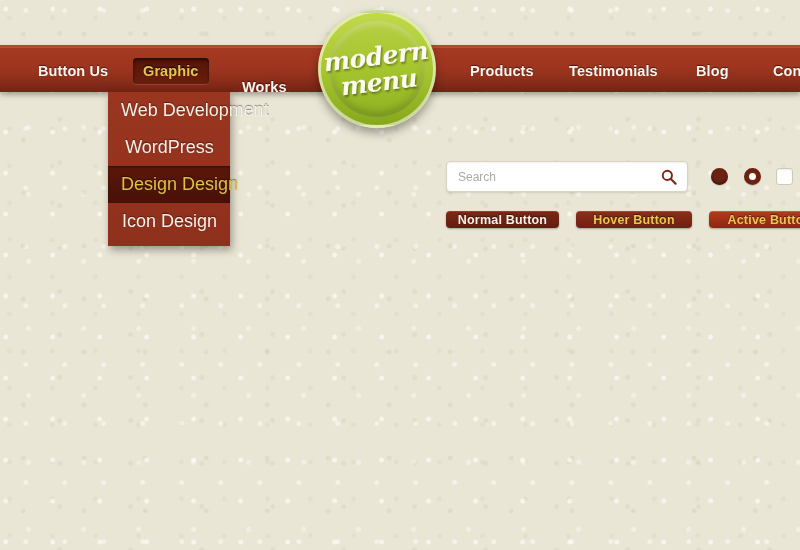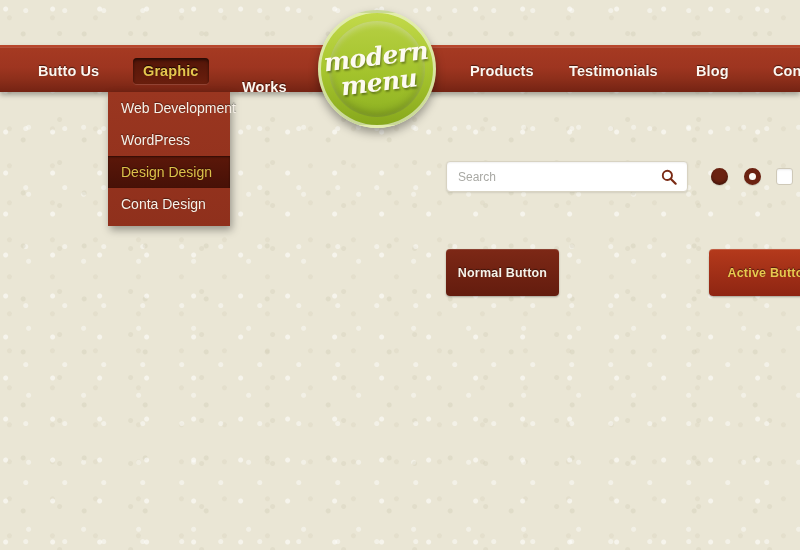--- a/index.html
+++ b/index.html
@@ -90,26 +90,27 @@
 
   
   .dropdown {
     position: absolute;
     width: 122px;
     z-index: 4;
     box-shadow: 2px 4px 8px rgba(0,0,0,.35);
   }
   .dd-red  { left: 108px; top: 92px;  background: linear-gradient(to bottom,#9a3620,#8f301c); }
   .dd-item {
-    font-size: 14px;
+    font-size: 18px;
     color: #f7f1e8;
     padding: 8px 12px 8px 13px;
     text-shadow: 0 -1px 1px rgba(0,0,0,.45);
     cursor: pointer;
     white-space: nowrap;
+    text-align: center;
   }
   .dd-red .dd-item.sel {
     background: linear-gradient(to bottom,#5b1709,#471107);
     color: #dcc14a;
     box-shadow: inset 0 1px 2px rgba(0,0,0,.5);
   }
   .dd-red  { padding-bottom: 6px; }
 
   
   .badge {
@@ -204,34 +205,33 @@
     background: #ffffff;
     border: 1px solid #cfc9b8;
     border-radius: 3px;
     box-shadow: inset 0 1px 2px rgba(0,0,0,.08);
     box-sizing: border-box;
   }
 
   
   .btn {
     position: absolute;
-    height: 47px;
+    height: 17px;
     border-radius: 4px;
     display: flex;
     align-items: center;
     justify-content: center;
     font-size: 12.5px;
     font-weight: bold;
     letter-spacing: .2px;
     cursor: pointer;
     z-index: 5;
     box-sizing: border-box;
     white-space: nowrap;
     text-shadow: 0 -1px 1px rgba(0,0,0,.5);
-    margin-top: 38px;
   }
   .btn-red-normal {
     background: linear-gradient(to bottom,#7d2816,#631c0e);
     color: #f7f2e9;
     box-shadow: 0 1px 2px rgba(0,0,0,.30), inset 0 1px 0 rgba(255,255,255,.12);
   }
   .btn-red-hover {
     background: linear-gradient(to bottom,#8c2f1a,#6e2011);
     color: #e8c84f;
     box-shadow: 0 1px 2px rgba(0,0,0,.30), inset 0 1px 0 rgba(255,255,255,.14);
@@ -248,35 +248,35 @@
 </style>
 </head>
 <body>
 
 <div class="texture"></div>
 
 <div class="panel panel-red">
 
   <div class="navbar navbar-red">
     <div class="nav-items">
-      <div class="nav-item ni-about">Butto Us</div>
+      <div class="nav-item ni-about">Button Us</div>
       <div class="nav-item ni-serv active-red">Graphic</div>
       <div class="nav-item ni-works">Works</div>
       <div class="nav-item ni-prod">Products</div>
       <div class="nav-item ni-testi">Testimonials</div>
       <div class="nav-item ni-blog">Blog</div>
       <div class="nav-item ni-contact">Conta</div>
     </div>
   </div>
 
   <div class="dropdown dd-red">
     <div class="dd-item">Web Development</div>
     <div class="dd-item">WordPress</div>
     <div class="dd-item sel">Design Design</div>
-    <div class="dd-item">Conta Design</div>
+    <div class="dd-item">Icon Design</div>
   </div>
 
   <div class="badge badge-green">
     <div class="badge-ring"></div>
     <div class="badge-inner"></div>
     <div class="badge-text">
       <span class="bt1">modern</span>
       <span class="bt2">menu</span>
     </div>
   </div>
@@ -287,20 +287,21 @@
       <circle cx="8.2" cy="8.2" r="5.1" fill="none" stroke="#7a2a14" stroke-width="2.1"></circle>
       <line x1="12.1" y1="12.1" x2="17.4" y2="17.4" stroke="#7a2a14" stroke-width="2.4" stroke-linecap="round"></line>
     </svg>
   </div>
 
   <div class="ctl radio radio-filled-red" style="left:711px; top:168px;"></div>
   <div class="ctl radio radio-ring-red" style="left:744px; top:168px;"></div>
   <div class="ctl checkbox" style="left:776px; top:168px;"></div>
 
   <div class="btn btn-red-normal b1 row-red">Normal Button</div>
+  <div class="btn btn-red-hover  b2 row-red">Hover Button</div>
   <div class="btn btn-red-active b3 row-red">Active Butto</div>
 </div>
 
 <div class="panel panel-blue">
 
   
 
   
 
   

